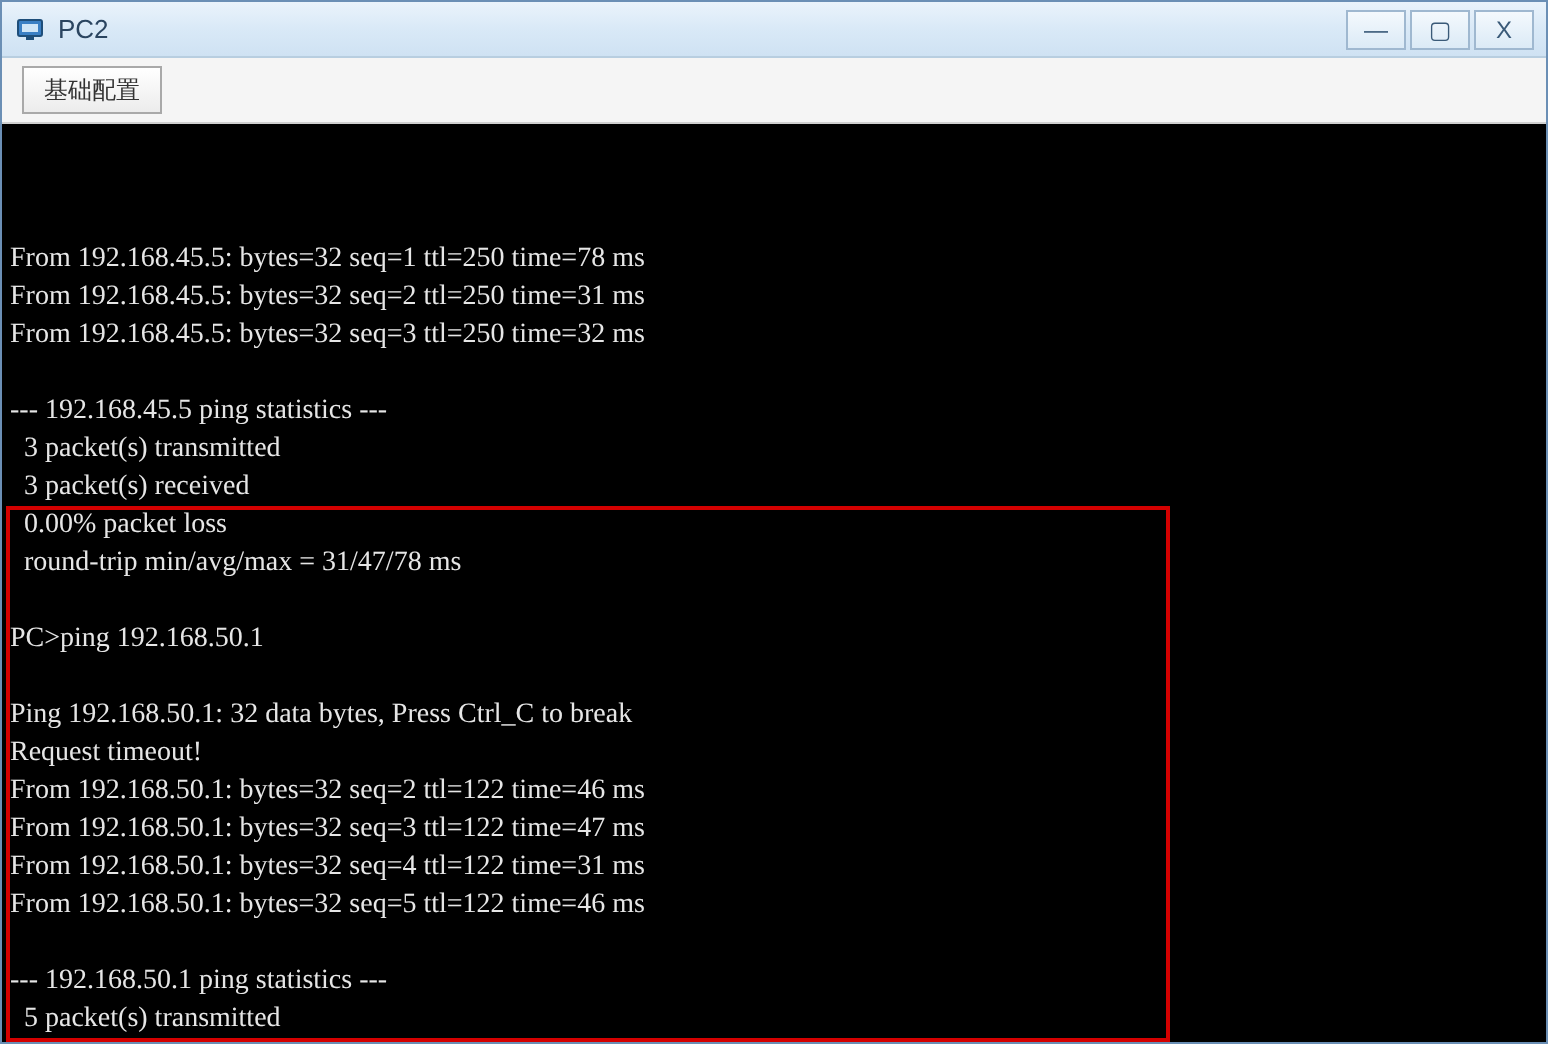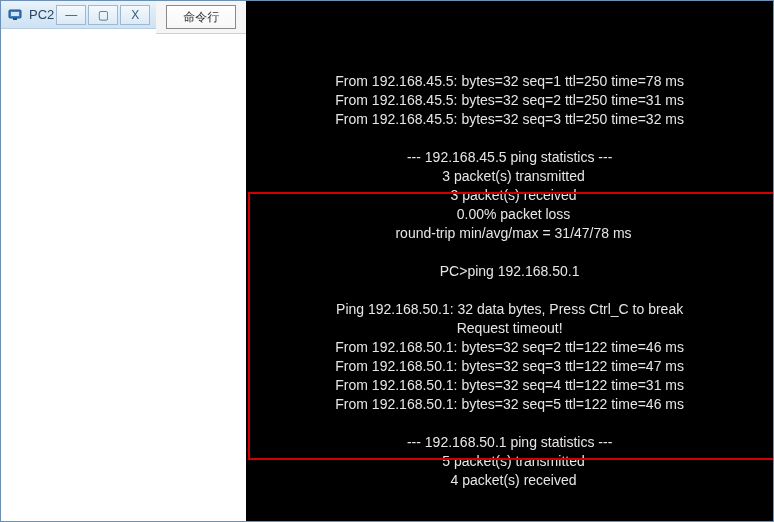--- a/index.html
+++ b/index.html
@@ -9,21 +9,21 @@
     width: 774px;
     height: 522px;
     overflow: hidden;
   }
   .window {
     width: 774px;
     height: 522px;
     background: #fff;
     border: 1px solid #6b8fb5;
     display: flex;
-    flex-direction: row;
+    flex-direction: column;
   }
   .titlebar {
     height: 28px;
     background: linear-gradient(to bottom, #eaf3fb 0%, #d9e9f7 50%, #cfe2f3 100%);
     border-bottom: 1px solid #b8cee0;
     display: flex;
     align-items: center;
     padding: 0 6px;
   }
   .titlebar-icon {
@@ -82,28 +82,27 @@
     cursor: pointer;
   }
   .tab-btn.active {
     background: linear-gradient(to bottom, #ffffff, #f7f7f7);
     border-color: #8a8a8a;
   }
   .terminal {
     flex: 1;
     background: #000;
     color: #e6e6e6;
-    font-family: Liberation Sans, sans-serif;
+    font-family: Liberation Serif, serif;
     font-size: 14px;
     line-height: 19px;
-    padding: 14px 4px;
+    padding: 1px 4px;
     position: relative;
     overflow: hidden;
     white-space: pre;
-    text-align: center;
   }
   .term-line { white-space: pre; }
   .highlight-box {
     position: absolute;
     border: 2px solid #d40000;
     pointer-events: none;
   }
 </style>
 </head>
 <body>
@@ -120,20 +119,20 @@
     </span>
     <span class="titlebar-title">PC2</span>
     <div class="win-btns">
       <div class="win-btn">—</div>
       <div class="win-btn">▢</div>
       <div class="win-btn close">X</div>
     </div>
   </div>
 
   <div class="toolbar">
-    <div class="tab-btn active">命令行</div>
+    <div class="tab-btn">基础配置</div>
   </div>
 
   <div class="terminal" id="terminal">
     <div class="highlight-box" id="hl" style="left: 2px; top: 191px; width: 582px; height: 268px;"></div>
   <div class="term-line">From 192.168.45.5: bytes=32 seq=1 ttl=250 time=78 ms</div><div class="term-line">From 192.168.45.5: bytes=32 seq=2 ttl=250 time=31 ms</div><div class="term-line">From 192.168.45.5: bytes=32 seq=3 ttl=250 time=32 ms</div><div class="term-line">&nbsp;</div><div class="term-line">--- 192.168.45.5 ping statistics ---</div><div class="term-line">  3 packet(s) transmitted</div><div class="term-line">  3 packet(s) received</div><div class="term-line">  0.00% packet loss</div><div class="term-line">  round-trip min/avg/max = 31/47/78 ms</div><div class="term-line">&nbsp;</div><div class="term-line">PC&gt;ping 192.168.50.1</div><div class="term-line">&nbsp;</div><div class="term-line">Ping 192.168.50.1: 32 data bytes, Press Ctrl_C to break</div><div class="term-line">Request timeout!</div><div class="term-line">From 192.168.50.1: bytes=32 seq=2 ttl=122 time=46 ms</div><div class="term-line">From 192.168.50.1: bytes=32 seq=3 ttl=122 time=47 ms</div><div class="term-line">From 192.168.50.1: bytes=32 seq=4 ttl=122 time=31 ms</div><div class="term-line">From 192.168.50.1: bytes=32 seq=5 ttl=122 time=46 ms</div><div class="term-line">&nbsp;</div><div class="term-line">--- 192.168.50.1 ping statistics ---</div><div class="term-line">  5 packet(s) transmitted</div><div class="term-line">  4 packet(s) received</div></div>
 
 </div>
 
 </body></html>

